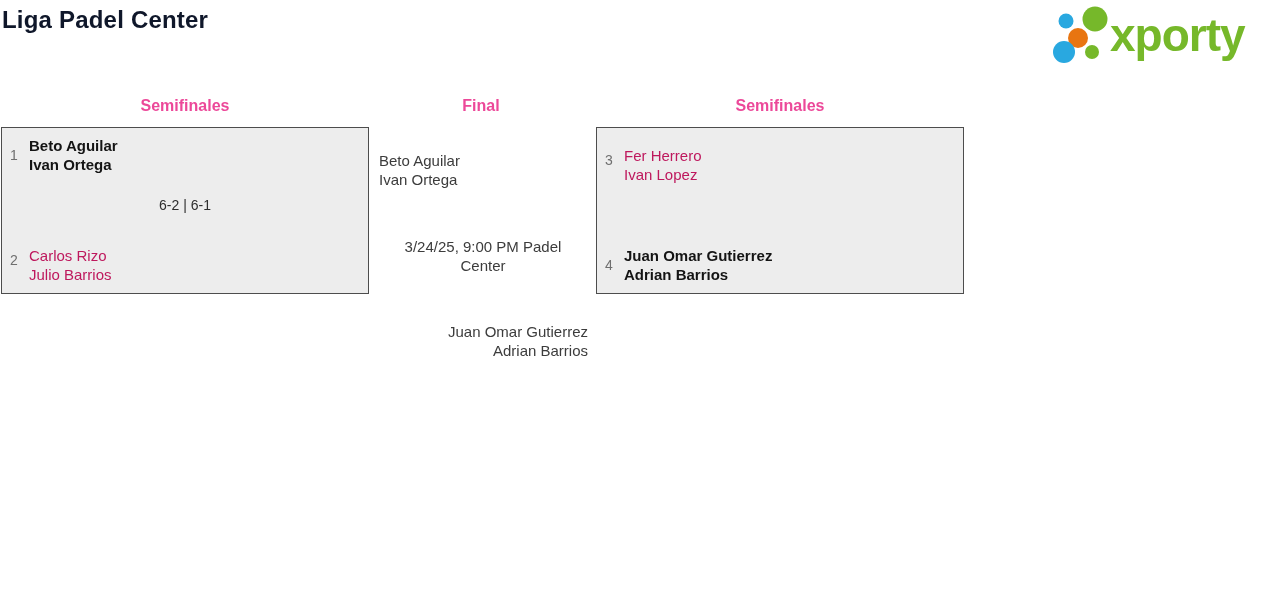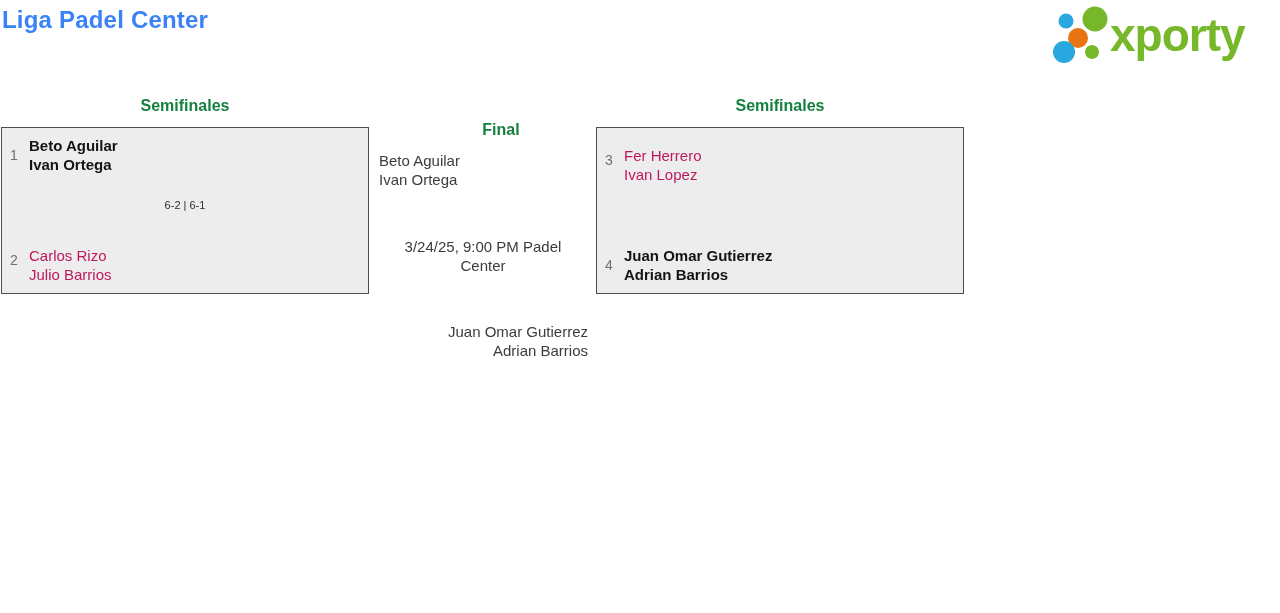--- a/index.html
+++ b/index.html
@@ -1,51 +1,51 @@
 <!DOCTYPE html>
 <html><head>
 <meta charset="utf-8">
 <style>
   * { margin:0; padding:0; box-sizing:border-box; }
   html,body { width:1280px; height:613px; background:#ffffff; overflow:hidden; }
   body { font-family:"Liberation Sans", sans-serif; position:relative; color:#111; }
 
   
   .title-block { position:absolute; left:2px; top:3px; }
-  .title-line { font-size:24px; font-weight:700; color:#3b82f6; line-height:33px; letter-spacing:0.2px; }
+  .title-line { font-size:24px; font-weight:700; color:#0f172a; line-height:33px; letter-spacing:0.2px; }
 
   
   .logo { position:absolute; left:1048px; top:4px; display:flex; align-items:flex-start; }
   .logo-dots { display:block; }
   .logo-text { font-size:46px; font-weight:700; color:#76b82a; line-height:62px; letter-spacing:-1px; }
 
   
-  .round-header { position:absolute; top:97px; font-size:16px; font-weight:700; color:#15803d; text-align:center; }
+  .round-header { position:absolute; top:97px; font-size:16px; font-weight:700; color:#ec4899; text-align:center; }
   .rh-left  { left:0;    width:370px; }
-  .rh-mid   { left:388px; width:226px;margin-top:24px; }
+  .rh-mid   { left:368px; width:226px; }
   .rh-right { left:596px; width:368px; }
 
   
   .match-box {
     position:absolute; top:127px; width:368px; height:167px;
     background:#ededed; border:1px solid #4d4d4d;
     display:flex; flex-direction:column; justify-content:space-between;
     padding:8px 0 9px 0;
   }
   .mb-left  { left:1px; }
   .mb-right { left:596px; }
 
   .team-row { display:flex; align-items:center; padding-left:8px; }
   .seed { width:19px; flex:0 0 19px; font-size:14px; color:#6f6f6f; }
   .players { font-size:15px; line-height:19px; }
   .team-row.winner .players { font-weight:700; color:#141414; }
   .team-row.loser  .players { font-weight:400; color:#be185d;margin-top:10px; }
   .player { display:block; }
 
-  .score { text-align:center; font-size:11px; color:#2e2e2e; line-height:19px; }
+  .score { text-align:center; font-size:14px; color:#2e2e2e; line-height:19px; }
 
   
   .final-team, .final-schedule { position:absolute; font-size:15px; line-height:19px; color:#3c3c3c; }
   .final-top { left:379px; top:151px; text-align:left; }
   .final-schedule { left:388px; top:237px; width:190px; text-align:center; }
   .final-bottom { left:370px; top:322px; width:218px; text-align:right; }
 </style>
 </head>
 <body>
 

